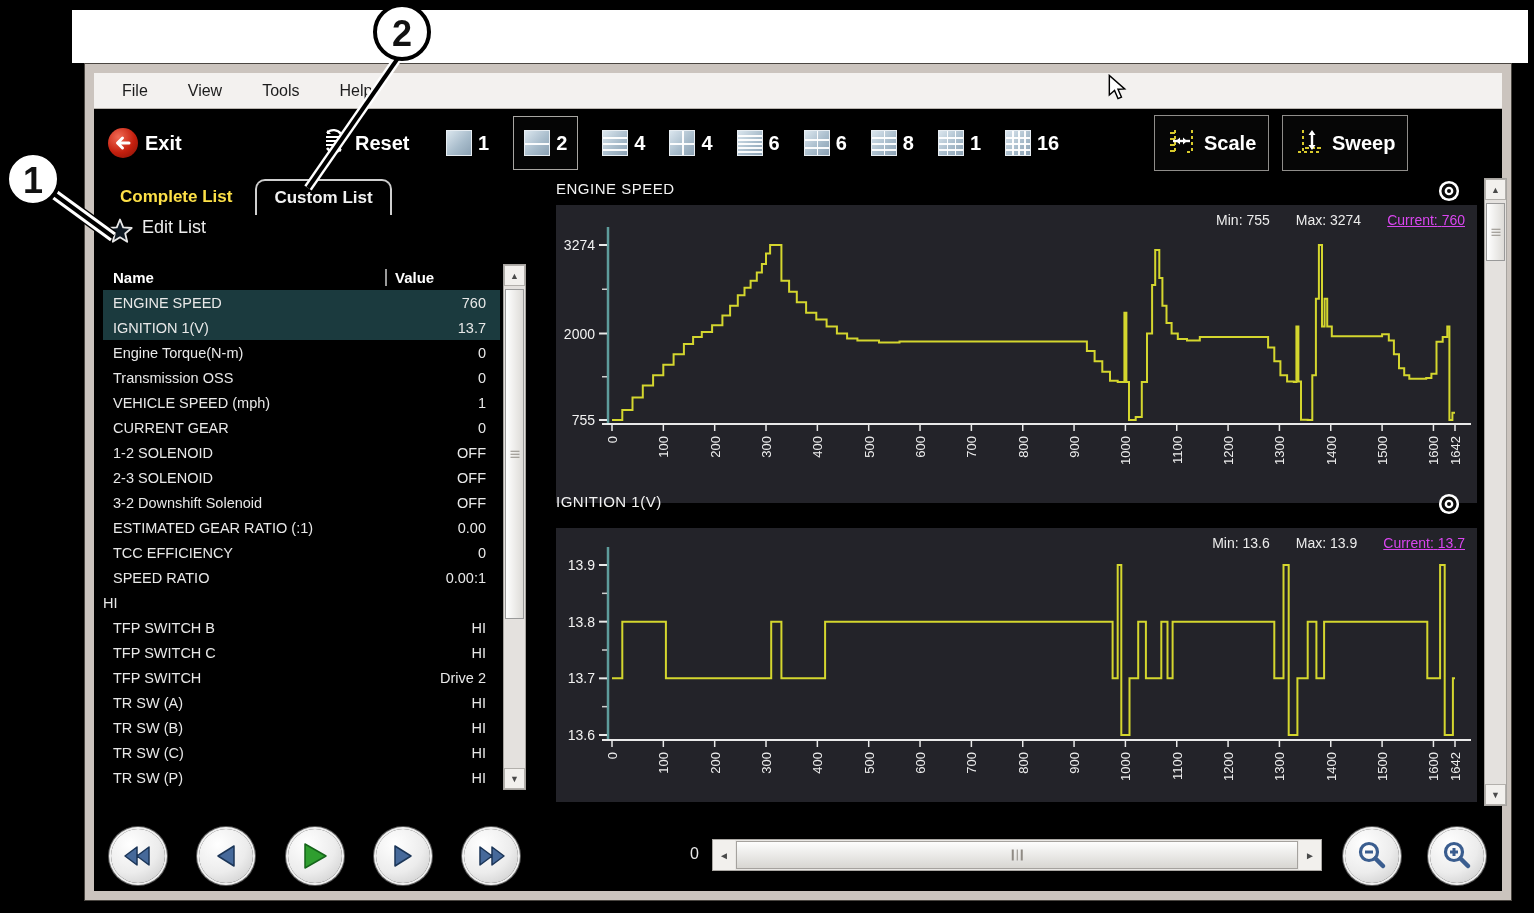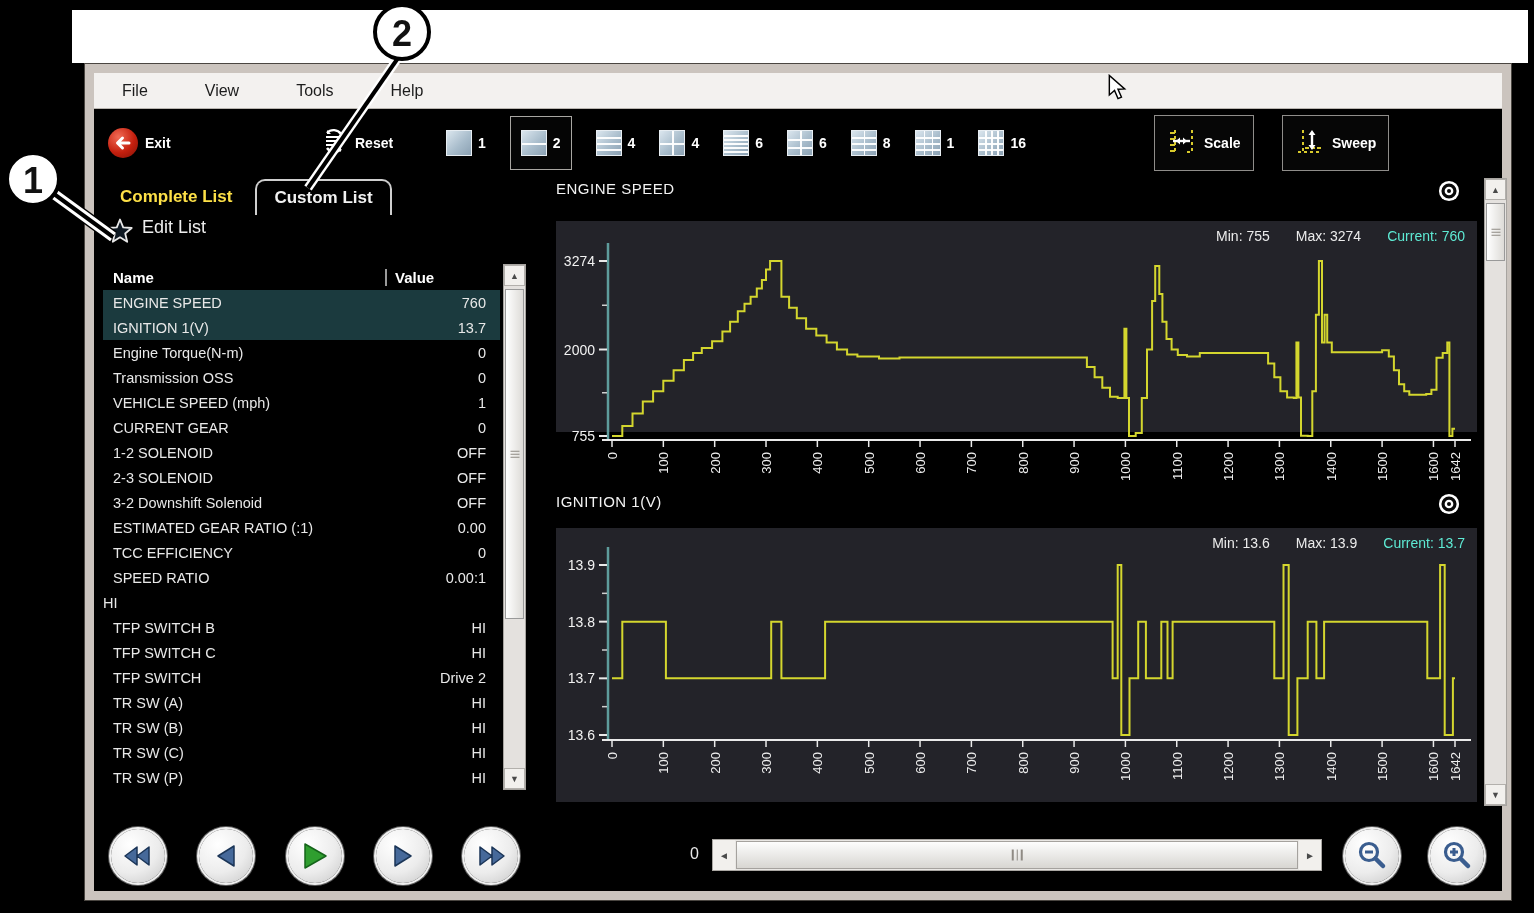--- a/index.html
+++ b/index.html
@@ -6,27 +6,27 @@
   html,body { width:1534px; height:913px; background:#000; overflow:hidden;
               font-family:"Liberation Sans", sans-serif; }
   .page { position:relative; width:1534px; height:913px; background:#000; }
 
   .top-strip { position:absolute; left:72px; top:10px; width:1456px; height:53px; background:#fff; }
 
   
   .window { position:absolute; left:85px; top:64px; width:1426px; height:836px;
             border:9px solid #cbc4be; background:#000; box-shadow:0 0 0 1px #4a4641; }
   .menubar { position:absolute; left:0; top:0; width:1408px; height:36px; background:#f3f1ef;
-             display:flex; align-items:center; padding-left:28px; gap:57px;
+             display:flex; align-items:center; padding-left:28px; gap:40px;
              border-bottom:1px solid #b9b5b0; }
   .menu-item { font-size:16px; color:#1c1c1c; cursor:default; }
 
   .toolbar { position:absolute; left:0; top:36px; width:1408px; height:68px; background:#000; }
   .tb-abs { position:absolute; top:0; height:68px; display:flex; align-items:center; gap:7px; color:#fff; }
-  .tb-label { font-size:14px; font-weight:bold; color:#fff; }
+  .tb-label { font-size:20px; font-weight:bold; color:#fff; }
   .tb-box { border:1px solid #8f8d8a; background:#060606; padding:0 12px; height:56px; top:6px; }
   .circle-icon { width:30px; height:30px; border-radius:50%; display:flex; align-items:center; justify-content:center; }
   .exit-circle { background:radial-gradient(circle at 35% 30%, #f26b55, #c41f0e 55%, #7e1206); }
   .hide-circle { background:radial-gradient(circle at 35% 30%, #ffffff, #bdbdbd 55%, #8a8a8a); }
   .grid-row { position:absolute; left:352px; top:0; height:68px; display:flex; align-items:center; gap:24px; }
   .grid-btn { display:flex; align-items:center; gap:6px; height:54px; }
   .grid-btn.sel { border:1px solid #a8a6a2; padding:0 10px; background:#050505; }
   .grid-icon { position:relative; width:26px; height:26px;
                background:linear-gradient(135deg,#dbe6ee 0%,#a9bdcc 55%,#8ba1b3 100%);
                border:1px solid #e7edf2; }
@@ -65,21 +65,21 @@
              display:flex; align-items:center; justify-content:center; color:#4a4a4a; font-size:10px; }
   .hsb-thumb { position:absolute; top:1px; left:23px; width:562px; height:28px;
                background:linear-gradient(180deg,#fdfdfd,#d8d6d2); border:1px solid #a5a29e; }
   .grip-v { position:absolute; left:50%; top:50%; transform:translate(-50%,-50%); display:flex; gap:3px; }
   .grip-v div { width:1.5px; height:11px; background:#8f8a84; }
 
   
   .chart-title { position:absolute; font-size:15px; color:#f2f2f2; letter-spacing:.5px; }
   .chart-panel { position:absolute; left:462px; width:921px; background:#232329; }
   .stats { position:absolute; top:7px; right:12px; font-size:14px; color:#ececec; display:flex; gap:26px; }
-  .stats .cur { color:#5eead4; }
+  .stats .cur { color:#d946ef;text-decoration:underline; }
   .rec { position:absolute; width:22px; height:22px; }
 
   
   .pb-btn { position:absolute; width:54px; height:54px; border-radius:50%;
             background:radial-gradient(circle at 35% 28%, #ffffff 0%, #ececec 55%, #c6c6c6 100%);
             box-shadow:0 0 0 2px #efefef, 0 0 0 3px #5a5a5a;
             display:flex; align-items:center; justify-content:center; }
   .pos-label { position:absolute; left:596px; top:772px; color:#e8e8e8; font-size:16px; }
 
   
@@ -340,21 +340,21 @@
     </div>
 
     <div class="chart-title" style="left:462px; top:107px;">ENGINE SPEED</div>
     <div class="rec" style="left:1344px; top:107px;">
       <svg width="22" height="22" viewBox="0 0 24 24">
           <circle cx="12" cy="12" r="11" fill="#fff"></circle>
           <circle cx="12" cy="12" r="6.5" fill="none" stroke="#0a0a0a" stroke-width="3.5"></circle>
           <circle cx="12" cy="12" r="2.2" fill="#0a0a0a"></circle>
         </svg>
     </div>
-    <div class="chart-panel" style="top:148px; height:211px;">
+    <div class="chart-panel" style="top:132px; height:298px;">
       <div class="stats">
         <span><span>Min:</span> <span>755</span></span>
         <span><span>Max:</span> <span>3274</span></span>
         <span class="cur"><span>Current:</span> <span>760</span></span>
       </div>
       <svg id="chart0" width="921" height="277" viewBox="0 0 921 277">
           <line x1="52" y1="22" x2="52" y2="219" stroke="#5e9c9c" stroke-width="2.5"></line>
           <line x1="46" y1="219" x2="915" y2="219" stroke="#e9e9e9" stroke-width="2"></line>
           <line x1="43" y1="40" x2="51" y2="40" stroke="#e9e9e9" stroke-width="2"></line>
           <text x="39" y="45" text-anchor="end" fill="#f2f2f2" font-size="14" font-family="&quot;Liberation Sans&quot;, sans-serif">3274</text>

